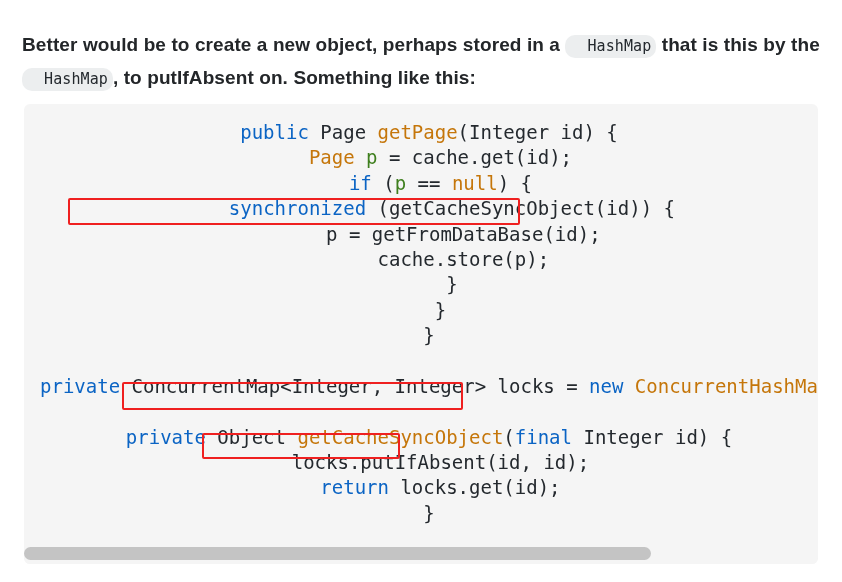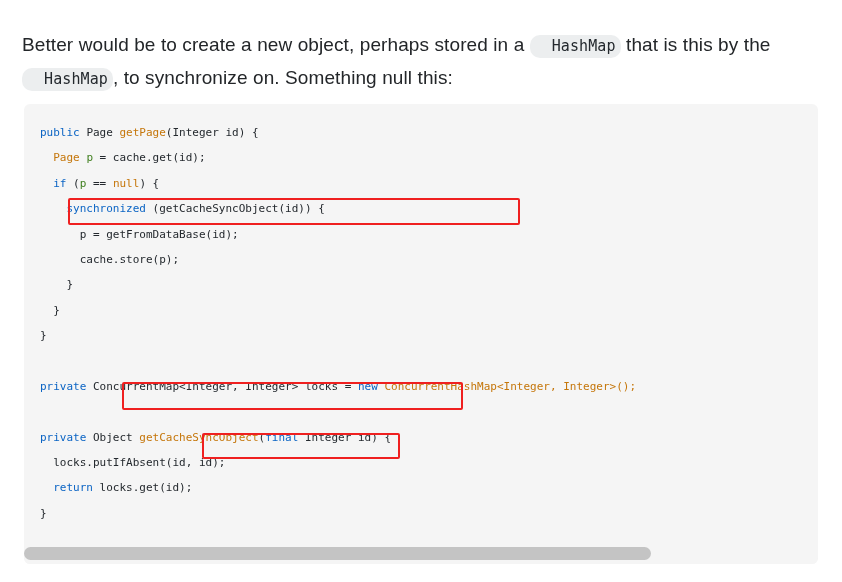--- a/index.html
+++ b/index.html
@@ -19,21 +19,21 @@
   .prose {
     position: absolute;
     left: 22px;
     top: 10px;
     width: 800px;
     font-size: 19px;
     line-height: 31px;
     color: #232629;
     letter-spacing: 0.1px;
   }
-  .prose .txt { white-space: pre-wrap; }
+  .prose .txt { white-space: pre-wrap; font-weight: bold; }
 
   code.inline {
     font-family: "DejaVu Sans Mono", "Liberation Mono", monospace;
     font-size: 15px;
     background: #eceeef;
     color: #24292e;
     padding: 2px 5px 3px 22px;
     border-radius: 10px;
     white-space: pre;
   }
@@ -54,25 +54,26 @@
     left: 0;
     top: 0;
     right: 0;
     bottom: 0;
     overflow: hidden;
   }
   pre.code {
     margin: 0;
     padding: 16px 0 0 16px;
     font-family: "DejaVu Sans Mono", "Liberation Mono", monospace;
-    font-size: 11px;
+    font-size: 19px;
     line-height: 25.4px;
     color: #24292e;
     white-space: pre;
     tab-size: 2;
+    text-align: center;
   }
   .ln { display: block; height: 25.4px; position: relative; white-space: pre; }
 
   
   .kw   { color: #0b64c4; }           
   .typ  { color: #c5760a; }           
   .fn   { color: #c5760a; }
   .var  { color: #3f7f1e; }           
   .pln  { color: #24292e; }
 
@@ -103,21 +104,21 @@
     top: 5px;
     width: 631px;
     height: 13px;
     background: #c4c4c4;
     border-radius: 7px;
   }
 </style>
 </head>
 <body>
 
-<p class="prose"><span class="txt">Better would be to create a new object, perhaps stored in a </span><code class="inline">HashMap</code><span class="txt"> that is this by the </span><code class="inline">HashMap</code><span class="txt">, to synchronize on. Something null this:</span></p>
+<p class="prose"><span class="txt">Better would be to create a new object, perhaps stored in a </span><code class="inline">HashMap</code><span class="txt"> that is this by the </span><code class="inline">HashMap</code><span class="txt">, to putIfAbsent on. Something like this:</span></p>
 
 <div class="codeblock">
   <div class="code-scroll">
     <pre class="code"><span id="code-lines"><span class="ln"><span class="kw">public</span><span class="pln"> </span><span class="pln">Page</span><span class="pln"> </span><span class="fn">getPage</span><span class="pln">(Integer id) {</span></span><span class="ln"><span class="pln">  </span><span class="typ">Page</span><span class="pln"> </span><span class="var">p</span><span class="pln"> = cache.get(id);</span></span><span class="ln"><span class="pln">  </span><span class="kw">if</span><span class="pln"> (</span><span class="var">p</span><span class="pln"> == </span><span class="typ">null</span><span class="pln">) {</span></span><span class="ln"><span class="pln">    </span><span class="kw">synchronized</span><span class="pln"> (getCacheSyncObject(id)) {</span></span><span class="ln"><span class="pln">      p = getFromDataBase(id);</span></span><span class="ln"><span class="pln">      cache.store(p);</span></span><span class="ln"><span class="pln">    }</span></span><span class="ln"><span class="pln">  }</span></span><span class="ln"><span class="pln">}</span></span><span class="ln">&nbsp;</span><span class="ln"><span class="kw">private</span><span class="pln"> ConcurrentMap&lt;Integer, Integer&gt; locks = </span><span class="kw">new</span><span class="pln"> </span><span class="typ">ConcurrentHashMap&lt;Integer, Integer&gt;();</span></span><span class="ln">&nbsp;</span><span class="ln"><span class="kw">private</span><span class="pln"> Object </span><span class="fn">getCacheSyncObject</span><span class="pln">(</span><span class="kw">final</span><span class="pln"> Integer id) {</span></span><span class="ln"><span class="pln">  locks.putIfAbsent(id, id);</span></span><span class="ln"><span class="pln">  </span><span class="kw">return</span><span class="pln"> locks.get(id);</span></span><span class="ln"><span class="pln">}</span></span></span></pre>
 
     <div class="redbox" id="box-sync" style="border-color: rgb(239, 32, 32);"></div>
     <div class="redbox" id="box-cmap" style="border-color: rgb(239, 32, 32);"></div>
     <div class="redbox" id="box-getobj" style="border-color: rgb(239, 32, 32);"></div>
   </div>
 

